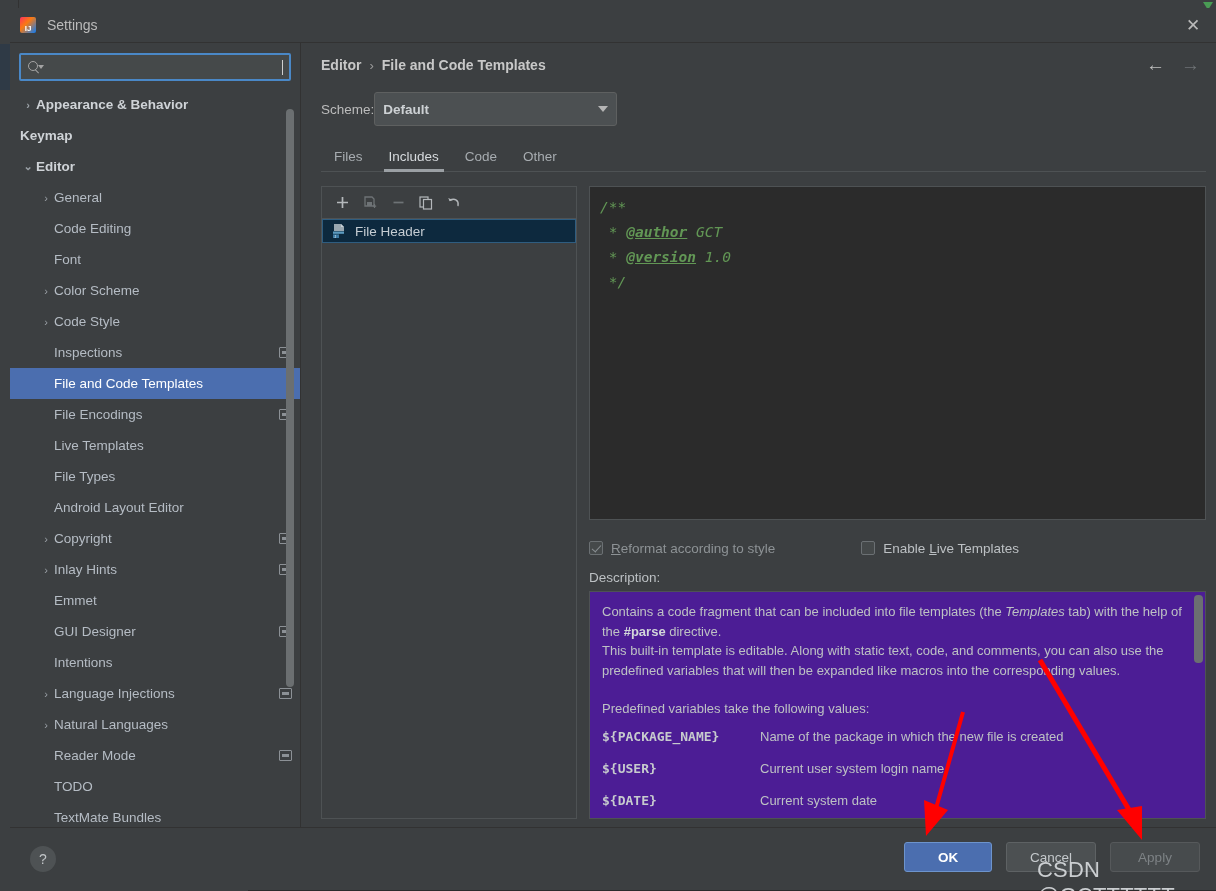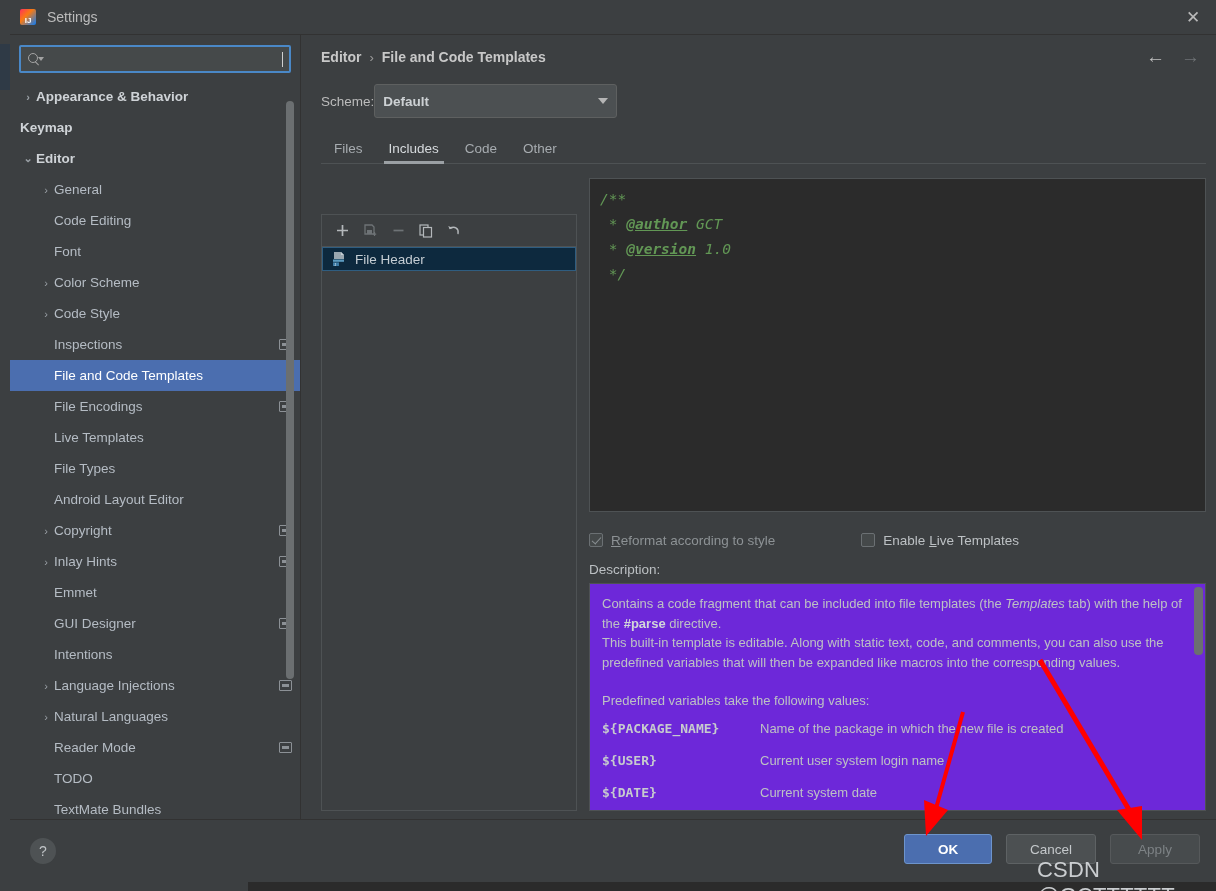--- a/index.html
+++ b/index.html
@@ -43,21 +43,21 @@
   #ide-green-dot {
     position: absolute; right: 3px; top: 2px;
     width: 0; height: 0;
     border-left: 5px solid transparent;
     border-right: 5px solid transparent;
     border-top: 8px solid #499c54;
   }
 
   
   #dialog {
-    position: absolute; left: 10px; top: 0;
+    position: absolute; left: 10px; top: 8px;
     width: 1206px; height: 882px;
     background: #3c3f41;
     display: flex; flex-direction: column;
   }
 
   
   #titlebar {
     height: 34px; min-height: 34px;
     background: #3c3f41;
     display: flex; align-items: center;
@@ -236,21 +236,21 @@
   }
 
   #panes {
     flex: 1; display: flex; min-height: 0; padding-top: 14px; gap: 12px;
     padding-bottom: 8px;
   }
 
   
   #list-pane {
     width: 256px; min-width: 256px; display: flex; flex-direction: column;
-    background: #3c3f41; border: 1px solid #4e5254; box-sizing: border-box; margin-top: 36px;
+    background: #3c3f41; border: 1px solid #4e5254; box-sizing: border-box;
   }
   #list-toolbar {
     height: 31px; display: flex; align-items: center; gap: 4px;
     padding: 0 8px; border-bottom: 1px solid #4e5254;
   }
   .tb-btn {
     width: 24px; height: 24px; display: flex; align-items: center;
     justify-content: center; cursor: pointer;
   }
   .tb-btn svg { display: block; }
@@ -291,21 +291,21 @@
     width: 4px; height: 8px; border: solid #8a8f93;
     border-width: 0 1.6px 1.6px 0; transform: rotate(42deg);
   }
   .cb-label { font-size: 13.5px; color: #bcc0c3; }
   .cb-label.disabled { color: #8d9295; }
   .mn { text-decoration: underline; }
   #cb-live { margin-left: 86px; }
 
   #desc-label { color: #bcc0c3; font-size: 13.5px; padding-bottom: 6px; }
   #desc-box {
-    flex: 1; min-height: 0; background: #6d28d9;
+    flex: 1; min-height: 0; background: #4c1d95;
     border: 1px solid #4e5254; box-sizing: border-box;
     position: relative; overflow: hidden;
     padding: 10px 14px 0 12px;
     color: #bdc1c4; font-size: 13px; line-height: 19.5px;
   }
   #desc-box i { font-style: italic; }
   #desc-box b { font-weight: bold; color: #d2d6d9; }
   #desc-box p { margin: 0; }
   .spacer-line { height: 19px; }
   #var-table { margin-top: 2px; }

